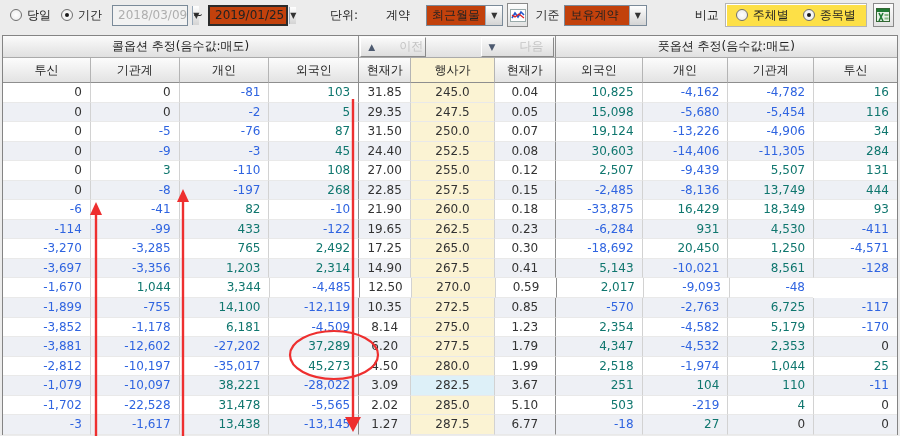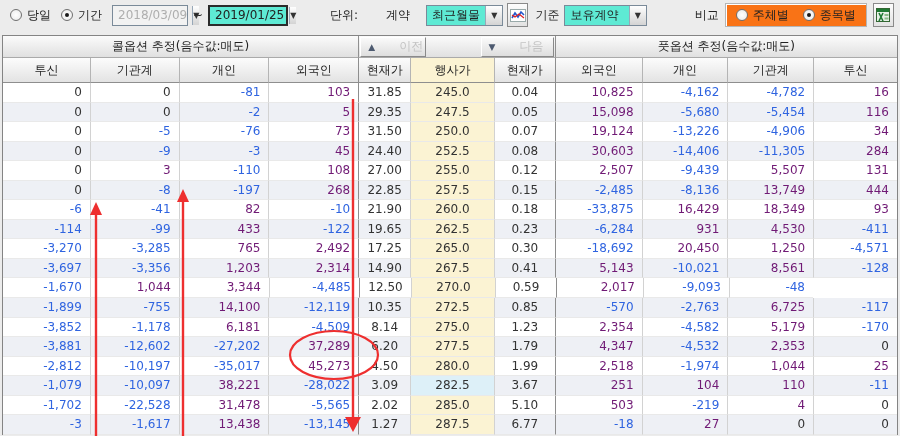--- a/index.html
+++ b/index.html
@@ -8,34 +8,34 @@
   .app { position:relative; width:900px; height:436px; }
 
   
   .toolbar { position:absolute; top:0; left:0; width:900px; height:34px;
     display:flex; align-items:center; padding:2px 6px 6px 6px; }
   .radio { display:inline-flex; align-items:center; gap:5px; cursor:default; }
   .rb { width:12px; height:12px; border-radius:50%; border:1px solid #707070;
     background:radial-gradient(#fff,#e8e8e8); position:relative; flex:none; }
   .rb.sel::after { content:""; position:absolute; inset:3px; border-radius:50%; background:#1a1a1a; }
   .lbl { white-space:nowrap; }
-  .combo { display:inline-flex; align-items:stretch; height:21px; background:#5eead4;
+  .combo { display:inline-flex; align-items:stretch; height:21px; background:#c2410c;
     border:1px solid #7a8a99; }
   .combo .val { display:flex; align-items:center; padding:0 5px; flex:1; white-space:nowrap; }
   .combo .drop { width:17px; display:flex; align-items:center; justify-content:center;
     background:linear-gradient(#fefefe,#d4d4d4); border-left:1px solid #98a8b8;
     font-size:8px; color:#333; }
   .combo.disabled { background:#f2f2f2; }
   .combo.disabled .val { color:#aeaeae; }
   .combo.focus { border:2px solid #2b2b2b; }
   .tilde { margin:0 5px; }
   .sqbtn { width:24px; height:24px; border:1px solid #8a8a8a; background:linear-gradient(#fdfdfd,#e2e2e2);
     display:flex; align-items:center; justify-content:center; }
   .groupbox { display:inline-flex; align-items:center; gap:14px; height:24px; padding:0 10px;
-    border:1px solid #b5b5b5; box-shadow:inset 1px 1px 0 #fff; background:#f97316; }
+    border:1px solid #b5b5b5; box-shadow:inset 1px 1px 0 #fff; background:#fde047; }
 
   
   .grid { position:absolute; left:2px; top:35px; width:896px; height:400px;
     border:1px solid #848484; background:#fff; }
   .group-row { display:flex; height:22px; }
   .gh { display:flex; align-items:center; justify-content:center;
     background:linear-gradient(#fbfbfb,#e0e0e0); border-right:1px solid #909090;
     border-bottom:1px solid #aaa; white-space:nowrap; overflow:hidden; }
   .gh.call { width:357px; }
   .gh.mid  { width:197px; justify-content:flex-start; padding:1px; gap:0; }
@@ -60,21 +60,21 @@
   .cell { border-right:1px solid #d2d2d2; border-bottom:1px solid #e9e9e9;
     line-height:18px; white-space:nowrap; overflow:hidden; }
   .flow { text-align:right; padding-right:8px; color:#333; }
   .price { text-align:center; color:#333; }
   .c0{width:88px}.c1{width:89px}.c2{width:90px}.c3{width:90px}
   .c4{width:52px}.c5{width:84px}.c6{width:61px}
   .c7{width:87px}.c8{width:86px}.c9{width:86px}.c10{width:83px;border-right:none}
   .c3,.c6 { border-right:1px solid #8e8e8e; }
   .c5 { background:#fbf3d3; }
   .c5.atm { background:#ddf0f8; }
-  .pos { color:#701a75; } .neg { color:#2f64e0; } .zero { color:#333; }
+  .pos { color:#0f766e; } .neg { color:#2f64e0; } .zero { color:#333; }
 
   .anno { position:absolute; inset:0; width:900px; height:436px; pointer-events:none; z-index:6; }
 </style>
 </head>
 <body>
 
 <div class="app">
 
   <div class="toolbar">
     <span class="radio" style="margin-left:4px;">
@@ -198,21 +198,21 @@
           <div class="cell flow c7 pos">15,098</div>
           <div class="cell flow c8 neg">-5,680</div>
           <div class="cell flow c9 neg">-5,454</div>
           <div class="cell flow c10 pos">116</div>
         </div>
 
         <div class="row">
           <div class="cell flow c0 zero">0</div>
           <div class="cell flow c1 neg">-5</div>
           <div class="cell flow c2 neg">-76</div>
-          <div class="cell flow c3 pos">73</div>
+          <div class="cell flow c3 pos">87</div>
           <div class="cell price c4">31.50</div>
           <div class="cell price c5">250.0</div>
           <div class="cell price c6">0.07</div>
           <div class="cell flow c7 pos">19,124</div>
           <div class="cell flow c8 neg">-13,226</div>
           <div class="cell flow c9 neg">-4,906</div>
           <div class="cell flow c10 pos">34</div>
         </div>
 
         <div class="row alt">

